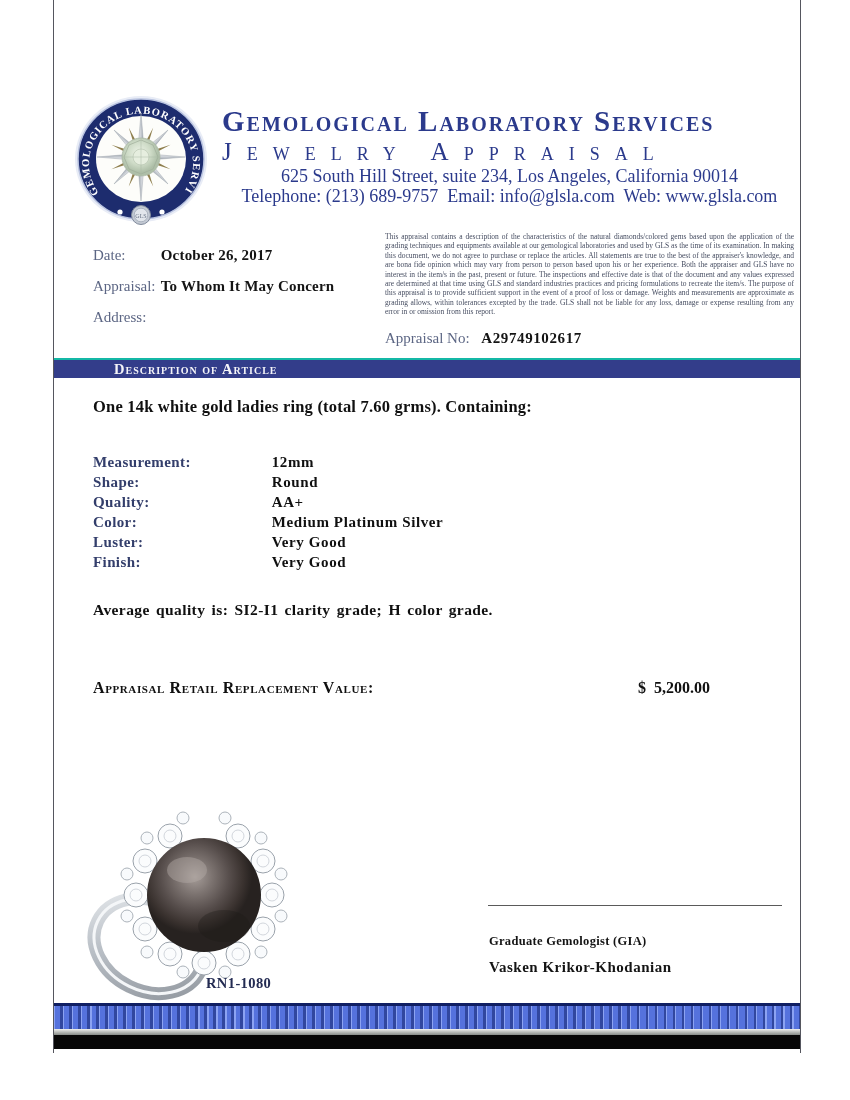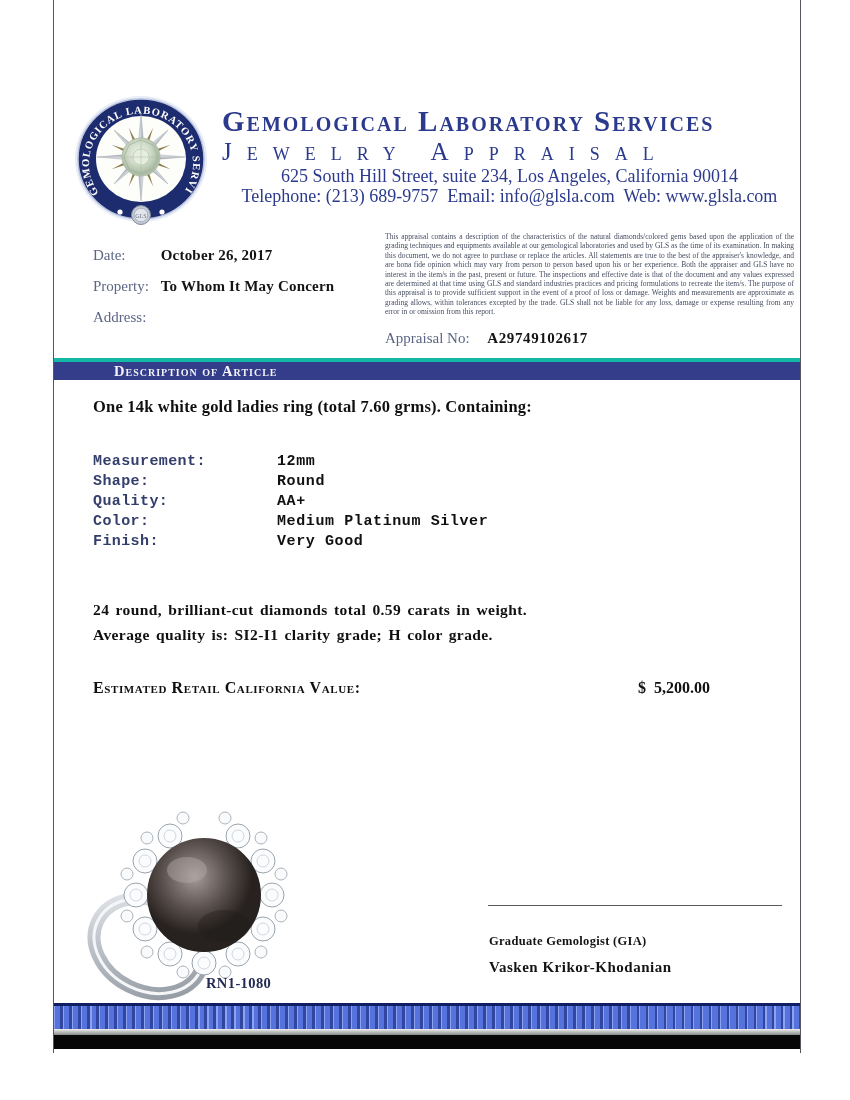--- a/index.html
+++ b/index.html
@@ -33,35 +33,35 @@
   .info-row{margin-bottom:13px;line-height:18px;}
   .info-label{display:inline-block;width:64px;color:#5c6684;}
   .info-value{font-weight:bold;color:#141414;letter-spacing:.2px;}
 
   .disclaimer{
     left:385px;top:232px;width:409px;
     font-size:7.5px;line-height:9.4px;color:#454c60;text-align:justify;
   }
   .appraisal-row{left:385px;top:330px;font-size:15px;white-space:nowrap;}
   .appraisal-label{color:#5c6684;}
-  .appraisal-value{font-weight:bold;color:#141414;margin-left:14px;letter-spacing:.6px;}
+  .appraisal-value{font-weight:bold;color:#141414;margin-left:8px;letter-spacing:.6px;}
 
   
   .section-bar{
     left:54px;top:358px;width:746px;height:18px;background:#333d8a;
-    border-top:4px solid #14b8a6;
+    border-top:2px solid #14b8a6;
   }
   .section-bar-title{
     color:#f4f4f8;font-variant:small-caps;font-weight:bold;font-size:14.5px;
     letter-spacing:1px;padding-left:60px;line-height:18px;
   }
 
   .desc-body{left:93px;top:394px;width:640px;font-size:16.5px;font-weight:bold;line-height:26px;color:#101010;letter-spacing:.2px;}
 
-  .attr-table{left:93px;top:452px;width:480px;font-size:15px;font-family:Liberation Mono, monospace;}
+  .attr-table{left:93px;top:452px;width:480px;font-size:15px;}
   .attr-row{line-height:20px;}
   .attr-label{display:inline-block;width:175px;font-weight:bold;color:#333e6b;letter-spacing:.4px;}
   .attr-value{font-weight:bold;color:#101010;letter-spacing:.6px;}
 
   .diamonds{left:93px;top:598px;width:560px;font-size:15.5px;font-weight:bold;line-height:24.5px;color:#101010;letter-spacing:.4px;word-spacing:2px;}
 
   .value-label{
     left:93px;top:679px;font-variant:small-caps;font-weight:bold;
     font-size:16px;letter-spacing:.6px;color:#101010;
   }
@@ -156,21 +156,21 @@
   <div class="company-address">625 South Hill Street, suite 234, Los Angeles, California 90014</div>
   <div class="company-contact">Telephone: (213) 689-9757  Email: info@glsla.com  Web: www.glsla.com</div>
 </div>
 
 <div class="abs info-left">
   <div class="info-row">
     <span class="info-label">Date:</span>
     <span class="info-value">October 26, 2017</span>
   </div>
   <div class="info-row">
-    <span class="info-label">Property:</span>
+    <span class="info-label">Appraisal:</span>
     <span class="info-value">To Whom It May Concern</span>
   </div>
   <div class="info-row">
     <span class="info-label">Address:</span>
     <span class="info-value"></span>
   </div>
 </div>
 
 <div class="abs disclaimer">This appraisal contains a description of the characteristics of the natural diamonds/colored gems based upon the application of the grading techniques and equipments available at our gemological laboratories and used by GLS as the time of its examination. In making this document, we do not agree to purchase or replace the articles. All statements are true to the best of the appraiser's knowledge, and are bona fide opinion which may vary from person to person  based upon his or her experience.  Both the appraiser and GLS have no interest in the item/s in the past, present or future.  The inspections and effective date is that of the document and any values expressed are determined at that time using GLS and standard industries practices and pricing formulations to recreate the item/s.  The purpose of this appraisal is to provide sufficient support in the event of a proof of loss or damage.  Weights and measurements are approximate as grading allows, within tolerances excepted by the trade.  GLS shall not be liable for any loss, damage or expense resulting from any error in or omission from this report.</div>
 
@@ -198,31 +198,34 @@
   </div>
   <div class="attr-row">
     <span class="attr-label">Quality:</span>
     <span class="attr-value">AA+</span>
   </div>
   <div class="attr-row">
     <span class="attr-label">Color:</span>
     <span class="attr-value">Medium Platinum Silver</span>
   </div>
   <div class="attr-row">
+    <span class="attr-label">Luster:</span>
+    <span class="attr-value">Very Good</span>
+  </div>
+  <div class="attr-row">
     <span class="attr-label">Finish:</span>
     <span class="attr-value">Very Good</span>
   </div>
 </div>
 
 <div class="abs diamonds">
-  <div>24 round, brilliant-cut diamonds total 0.59 carats in weight.</div>
   <div>Average quality is: SI2-I1 clarity grade; H color grade.</div>
 </div>
 
-<div class="abs value-label">Estimated Retail California Value:</div>
+<div class="abs value-label">Appraisal Retail Replacement Value:</div>
 <div class="abs value-amount">$  5,200.00</div>
 
 <div class="abs ring-photo">
   <svg width="246" height="196" viewBox="0 0 246 196">
     <defs>
       <radialGradient id="pearlGrad" cx="42%" cy="34%">
         <stop offset="0%" stop-color="#a69d99"></stop>
         <stop offset="30%" stop-color="#7d7471"></stop>
         <stop offset="60%" stop-color="#574e4c"></stop>
         <stop offset="85%" stop-color="#3a322f"></stop>

